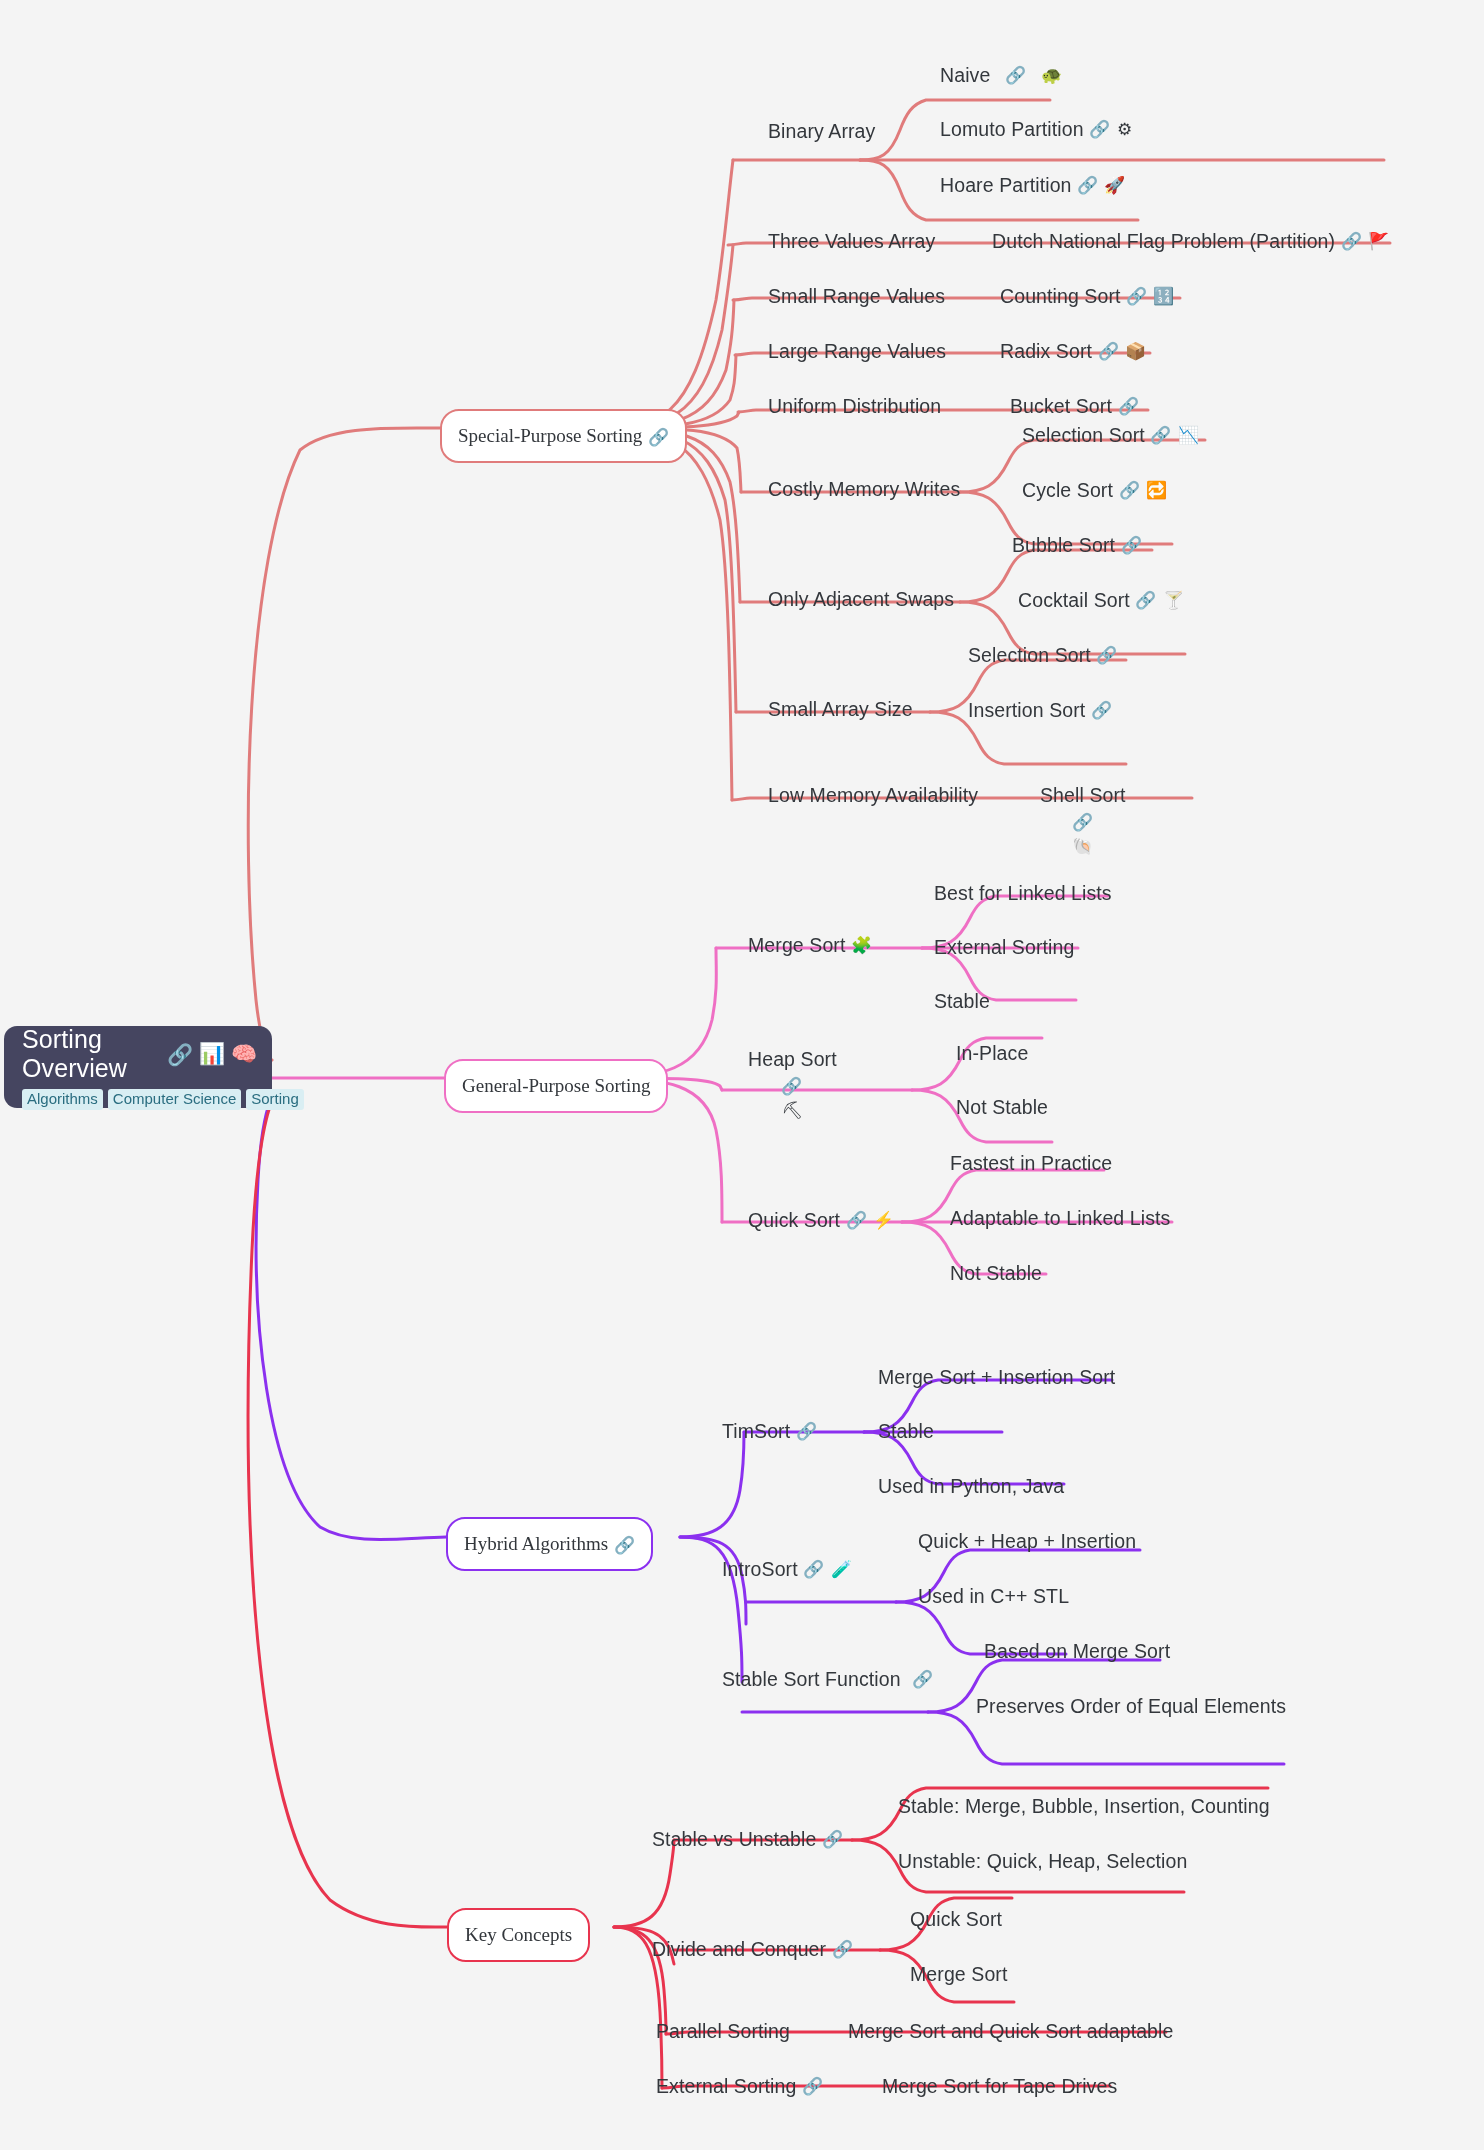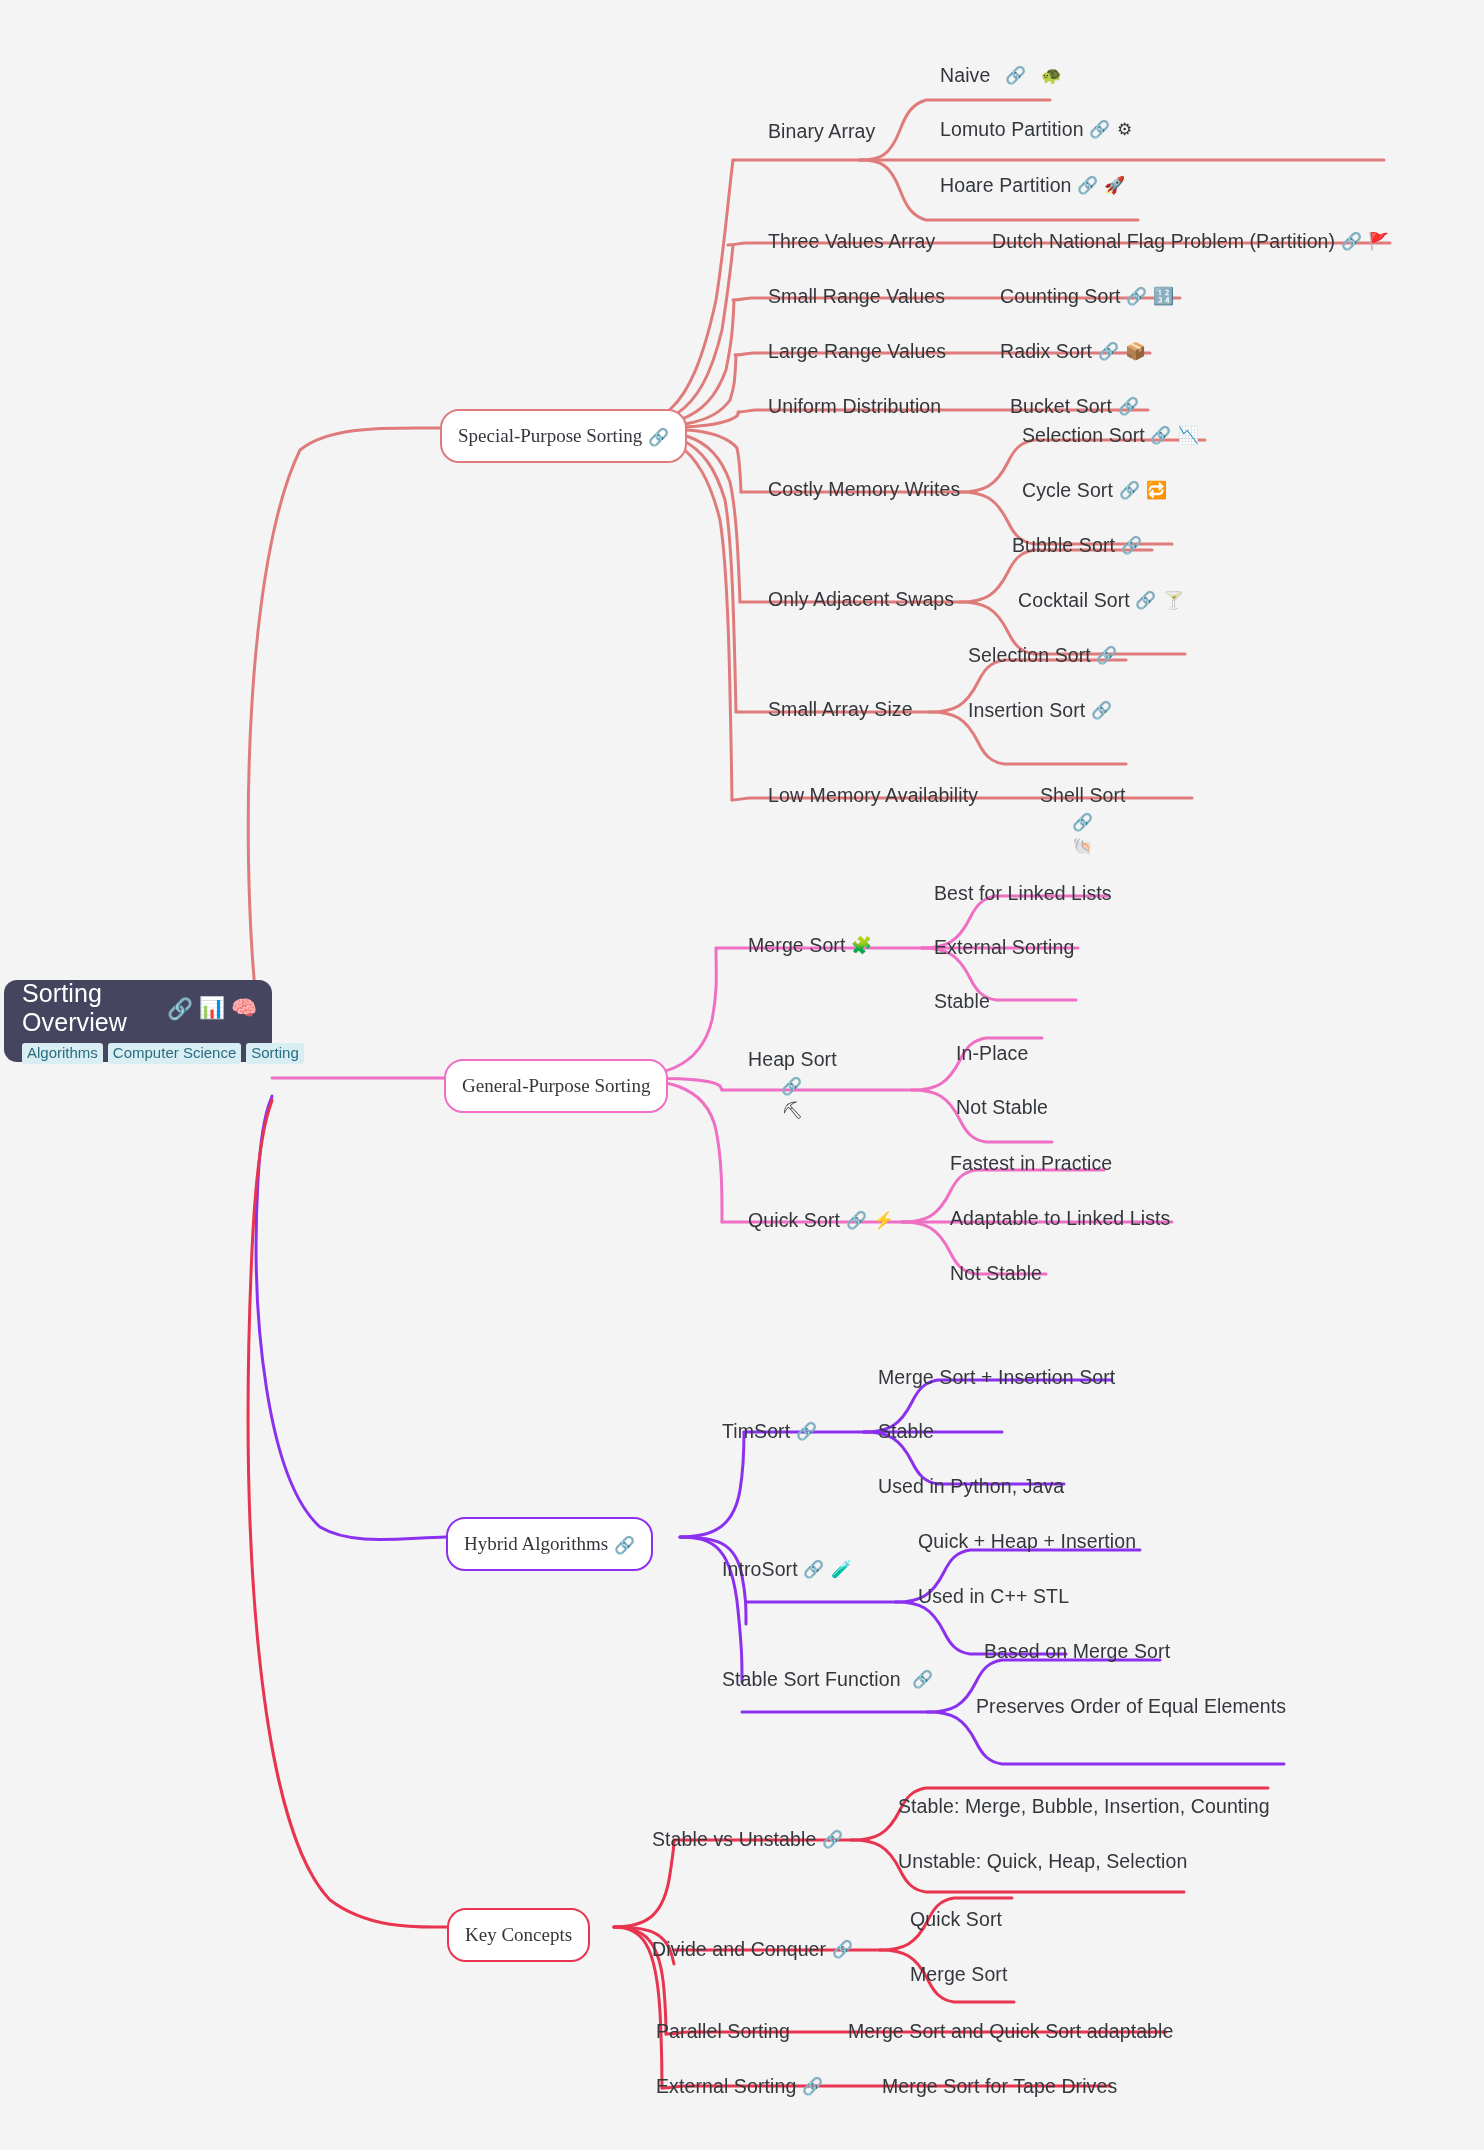--- a/index.html
+++ b/index.html
@@ -47,21 +47,21 @@
   .link-ico {
     color: #7fb4cc;
     font-size: 17px;
     transform: translateY(1px);
     display: inline-block;
   }
   
   #root-node {
     position: absolute;
     left: 4px;
-    top: 980px;
+    top: 1026px;
     width: 268px;
     height: 82px;
     background: #454560;
     border-radius: 13px;
     box-sizing: border-box;
     padding: 9px 14px 8px 18px;
     display: flex;
     flex-direction: column;
     justify-content: center;
     gap: 6px;

